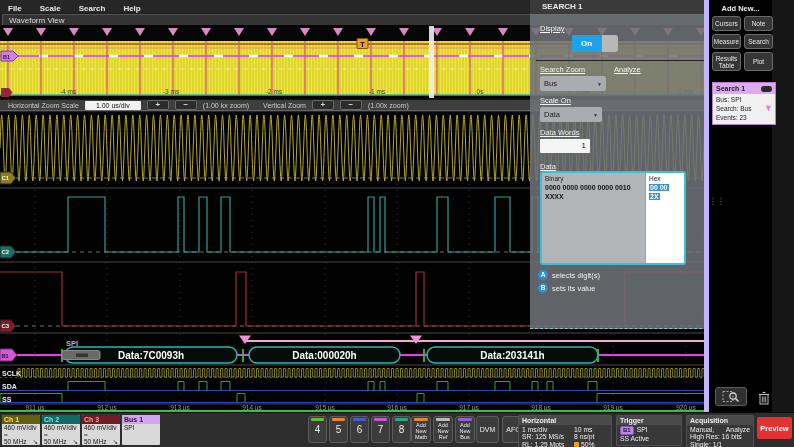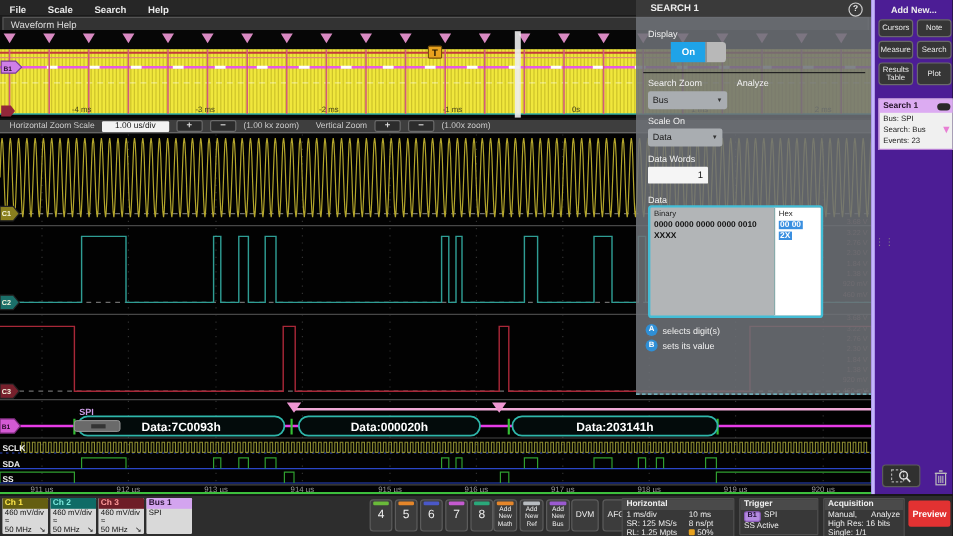--- a/index.html
+++ b/index.html
@@ -23,43 +23,43 @@
         text-align:center;font-size:8px;line-height:7px;font-weight:bold;}
   .wv{position:absolute;left:0;top:111px;width:726px;height:300px;background:#020202;}
   .greenline{position:absolute;left:0;top:410px;width:726px;height:2px;background:#3dbf3d;}
   
   .panel{position:absolute;left:530px;top:0;width:197px;height:329px;background:rgba(110,114,119,0.87);
          border-bottom:1px dashed #79c9d8;box-sizing:border-box;}
   .ptitle{position:absolute;left:0;top:0;width:100%;height:14px;background:#3a3a3a;color:#eee;
           font-size:8px;font-weight:bold;line-height:14px;padding-left:12px;box-sizing:border-box;}
   .help{position:absolute;right:8px;top:2px;width:10px;height:10px;border:1px solid #ccc;border-radius:50%;
         color:#eee;font-size:7px;text-align:center;line-height:10px;font-weight:bold;padding:0;}
-  .plabel{position:absolute;font-size:7.5px;color:#f2f2f2;}
-  .toggle{position:absolute;left:9px;top:35px;width:46px;height:17px;border-radius:3px;overflow:hidden;display:flex;padding-left:20px;}
+  .plabel{position:absolute;font-size:7.5px;color:#f2f2f2;text-decoration:underline;}
+  .toggle{position:absolute;left:22px;top:35px;width:46px;height:17px;border-radius:3px;overflow:hidden;display:flex;padding-left:20px;}
   .ton{width:30px;height:17px;background:#1fa3e8;color:#fff;font-size:8px;font-weight:bold;text-align:center;line-height:17px;}
   .knob{width:16px;height:17px;background:#b8b8b8;border-left:1px solid #888;}
   .pdiv{position:absolute;left:6px;top:60px;width:185px;height:1px;background:#222;}
   .dd{position:absolute;height:15px;background:#a9adb1;border-radius:2px;color:#1a1a1a;font-size:7.5px;
       display:flex;align-items:center;justify-content:space-between;padding:0 4px;box-sizing:border-box;}
   .dd .arr{font-size:5px;color:#333;}
   .pinput{position:absolute;left:10px;top:131px;width:46px;height:14px;background:#f5f5f5;color:#111;
           font-size:8px;text-align:right;line-height:14px;padding-right:4px;border-radius:1px;}
   .databox{position:absolute;left:10px;top:158px;width:142px;height:90px;border:2px solid #43bdd6;border-radius:3px;
            display:flex;overflow:hidden;background:#b2b5b7;}
   .binpane{flex:1;padding:2px 3px;}
   .hexpane{width:32px;background:#fff;padding:2px 3px;border-left:1px solid #8aa;}
   .boxlabel{font-size:6.5px;color:#222;margin-bottom:1px;}
   .binval{font-size:7px;font-weight:bold;color:#111;line-height:9px;}
   .hexval{font-size:7px;font-weight:bold;line-height:9px;}
   .sel{background:#3a8fe0;color:#fff;padding:0 1px;}
   .hint{position:absolute;left:8px;display:flex;align-items:center;gap:4px;font-size:7.5px;color:#f0f0f0;}
   .hcirc{display:inline-block;width:10px;height:10px;border-radius:50%;background:#2f8fd6;color:#fff;
          font-size:6.5px;font-weight:bold;text-align:center;line-height:10px;}
   
-  .sidebar{position:absolute;left:726px;top:0;width:68px;height:412px;background:#4c1d95;border-left:3px solid #c4b5fd;box-sizing:border-box;}
+  .sidebar{position:absolute;left:704px;top:0;width:68px;height:412px;background:#000000;border-left:5px solid #c4b5fd;box-sizing:border-box;}
   .sb-title{margin-top:4px;text-align:center;font-size:7.5px;font-weight:bold;color:#eee;}
   .sb-grid{position:absolute;left:3px;top:16px;width:62px;display:flex;flex-wrap:wrap;gap:3px;}
   .sb-btn{width:29px;height:15px;background:#363636;border:1px solid #6a6a6a;border-radius:3px;color:#e8e8e8;
           font-size:6.5px;display:flex;align-items:center;justify-content:center;text-align:center;line-height:7px;box-sizing:border-box;}
   .sb-btn.tall{height:19px;}
   .sb-card{position:absolute;left:3px;top:82px;width:62px;border:1px solid #b87fd4;background:#f0f0f0;}
   .sb-card-h{height:11px;background:#dcabf2;color:#241428;font-size:7px;font-weight:bold;line-height:11px;padding-left:3px;position:relative;}
   .sb-pill{position:absolute;right:3px;top:2.5px;width:11px;height:6px;background:#2a2a2a;border-radius:3px;}
   .sb-card-b{position:relative;padding:1px 3px 2px;color:#222;font-size:6.5px;line-height:9px;}
   .sb-tri{position:absolute;right:2px;top:10px;color:#e87fd4;font-size:9px;}
@@ -98,21 +98,21 @@
 <body>
 
 <div class="screen">
   <div class="menubar" id="menubar">
       <div class="menu-item">File</div>
       <div class="menu-item">Scale</div>
       <div class="menu-item">Search</div>
       <div class="menu-item">Help</div>
     </div>
   <div class="tabrow">
-    <div class="tab">Waveform Help</div>
+    <div class="tab">Waveform View</div>
   </div>
 
   <svg class="ov" id="ov" viewBox="0 0 726 74">
       <rect x="0" y="0" width="726" height="74" fill="#060606"></rect>
       <g>
         <rect x="0" y="16" width="726" height="54" fill="#f0e73c"></rect>
         <line x1="1" y1="16" x2="1" y2="70" stroke="rgba(150,138,12,0.38)" stroke-width="1"></line>
         <line x1="4" y1="16" x2="4" y2="70" stroke="rgba(150,138,12,0.38)" stroke-width="1"></line>
         <line x1="7" y1="16" x2="7" y2="70" stroke="rgba(150,138,12,0.38)" stroke-width="1"></line>
         <line x1="10" y1="16" x2="10" y2="70" stroke="rgba(150,138,12,0.38)" stroke-width="1"></line>

